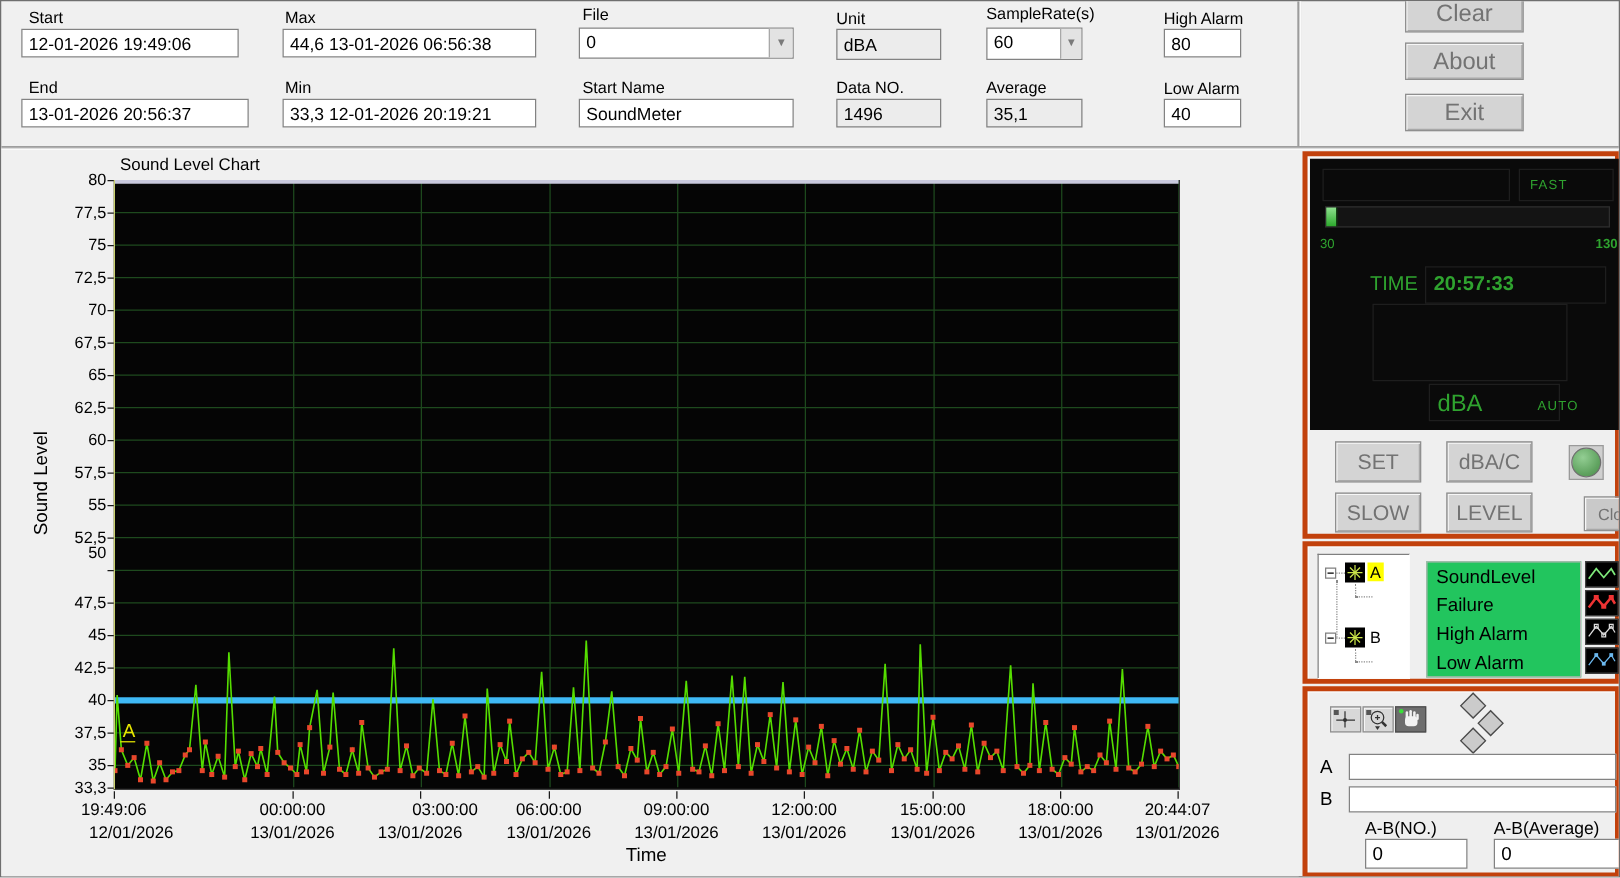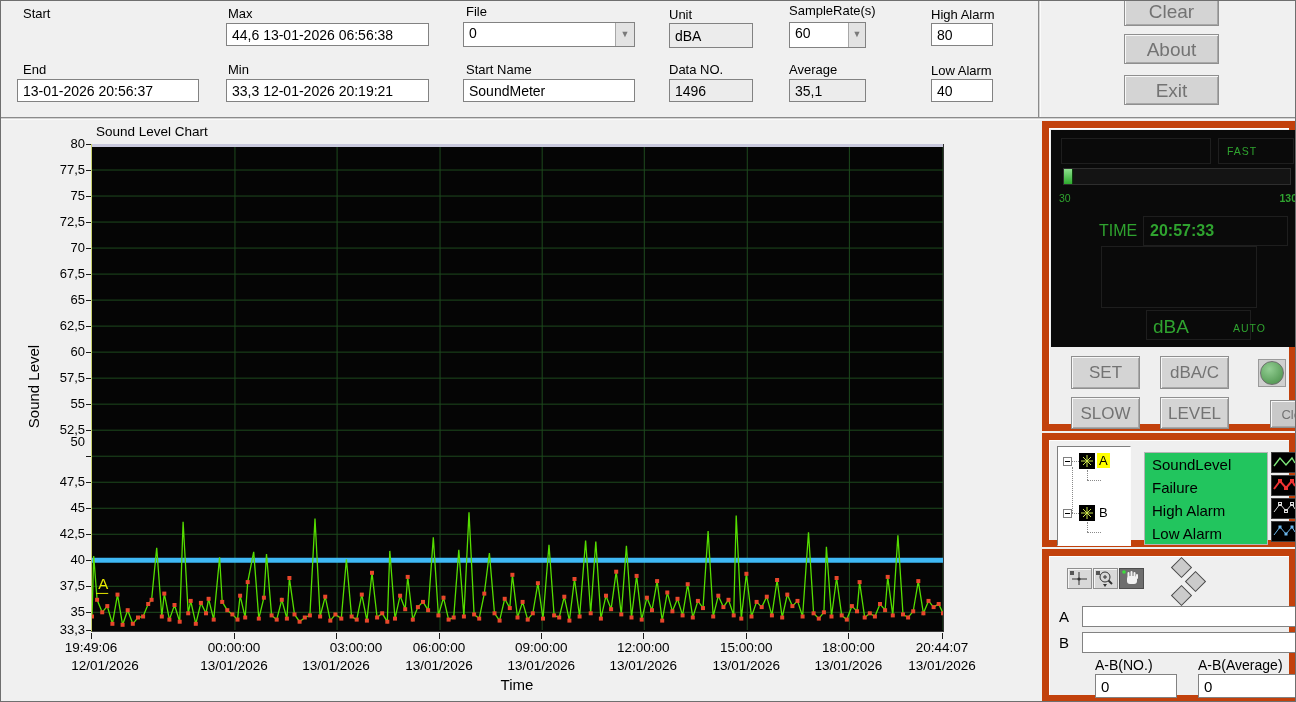--- a/index.html
+++ b/index.html
@@ -46,21 +46,21 @@
   .ytick { position:absolute; left:0; width:84px; text-align:right; font-size:13px; white-space:nowrap; }
   .ytickmark { position:absolute; left:85px; width:5px; height:1px; background:#1a1a1a; }
   .xtickmark { position:absolute; width:1px; height:6px; background:#1a1a1a; top:513px; }
   .xtick { position:absolute; transform:translateX(-50%); font-size:13.5px; text-align:center; white-space:nowrap; }
   .ylabel {
     position:absolute; left:-48px; top:258px; width:160px; text-align:center;
     transform:rotate(-90deg); font-size:15px;
   }
   .xlabel { position:absolute; left:516px; top:556px; transform:translateX(-50%); font-size:15px; }
   
-  .frame { position:absolute; background:#efefef; border:7px solid #c2410c;
+  .frame { position:absolute; background:#efefef; border:4px solid #c2410c;
     box-shadow: inset 1px 1px 0 #fdfdfd; }
   .meter { position:absolute; left:2px; top:2px; width:250px; height:217px; background:#0a0a0a; }
   .mtext { position:absolute; color:#2fa32f; white-space:nowrap; }
   .groove { position:absolute; border:1px solid #1e1e1e; }
   .bar-track { position:absolute; left:12px; top:38px; width:228px; height:17px;
     background:#141414; border:1px solid #2e2e2e; }
   .bar-fill { position:absolute; left:0; top:0; height:15px;
     background:linear-gradient(#8ee08e,#2daa2d); border-right:1px solid #0c3c0c; }
   .circle-btn { position:absolute; width:28px; height:28px; background:#cfcfcf;
     border:1px solid #9a9a9a; }
@@ -89,20 +89,21 @@
   .ab-lbl { position:absolute; font-size:15px; }
   .small-lbl { position:absolute; font-size:14px; white-space:nowrap; }
 </style>
 </head>
 <body>
 
 <div class="screen">
 
   <div class="abs" style="left:0;top:0;width:1037px;height:116px;">
     <div class="lbl" style="left:22px;top:5px;">Start</div>
+    <input class="inp" style="left: 16px; top: 22px; width: 174px; height: 23px;" readonly="" value="12-01-2026 19:49:06">
     <div class="lbl" style="left:22px;top:61px;">End</div>
     <input class="inp" style="left: 16px; top: 78px; width: 182px; height: 23px;" readonly="" value="13-01-2026 20:56:37">
 
     <div class="lbl" style="left:227px;top:5px;">Max</div>
     <input class="inp" style="left: 225px; top: 22px; width: 203px; height: 23px;" readonly="" value="44,6 13-01-2026 06:56:38">
     <div class="lbl" style="left:227px;top:61px;">Min</div>
     <input class="inp" style="left: 225px; top: 78px; width: 203px; height: 23px;" readonly="" value="33,3 12-01-2026 20:19:21">
 
     <div class="lbl" style="left:465px;top:3px;">File</div>
     <div class="combo" style="left:462px;top:21px;width:172px;height:25px;">

